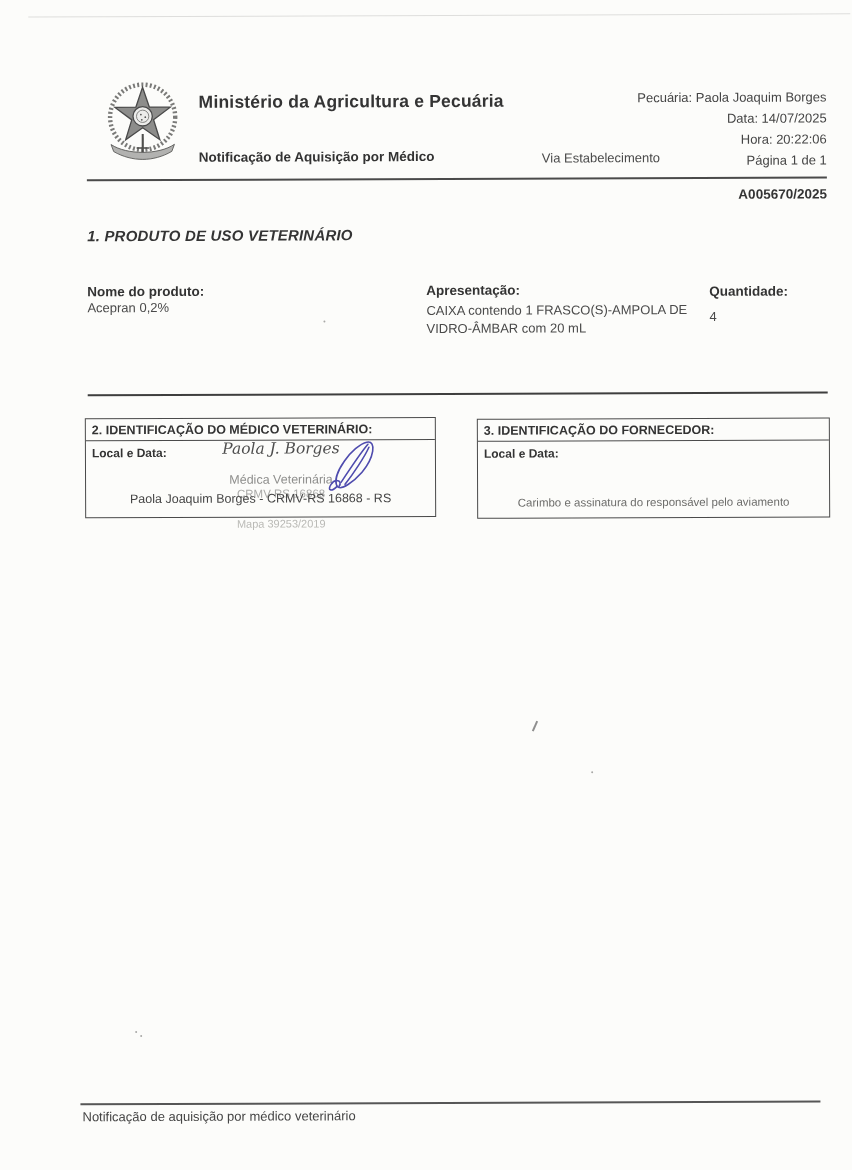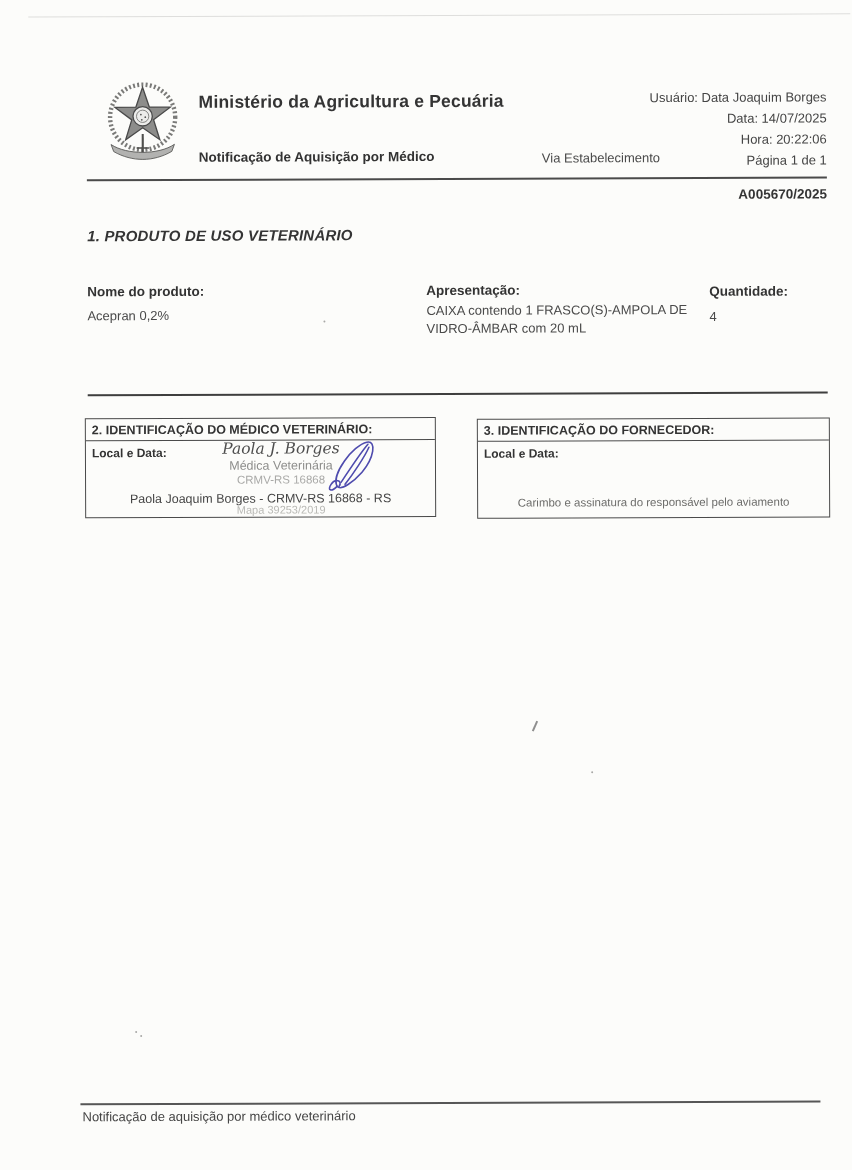--- a/index.html
+++ b/index.html
@@ -58,21 +58,21 @@
   .section1-title {
     left: 88px; top: 226px;
     font-size: 15px; font-weight: bold; font-style: italic;
     color: #343434; letter-spacing: 0.2px;
   }
   .field-label { font-size: 13.5px; font-weight: bold; color: #333333; }
   .field-value { font-size: 13px; color: #4a4a4a; line-height: 17.5px; }
   .col-product { left: 88px; top: 283px; width: 310px; }
   .col-presentation { left: 427px; top: 283px; width: 296px; }
   .col-quantity { left: 710px; top: 285px; width: 110px; }
-  .col-product .field-value { margin-top: 8px; }
+  .col-product .field-value { }
   .col-presentation .field-value { margin-top: 4px; }
   .col-quantity .field-value { margin-top: 9px; }
 
   .mid-rule {
     left: 88px; top: 393px; width: 740px; height: 2px;
     background: #3e3e3e;
   }
 
   
   .idbox {
@@ -93,21 +93,21 @@
   }
   .stamp {
     position: absolute; left: 105px; top: 21px; width: 180px;
     text-align: center;
   }
   .stamp-name {
     font-family: "DejaVu Serif", serif;
     font-style: italic;
     font-size: 15.5px; color: #4e4e4e;
   }
-  .stamp-prof { font-size: 12.5px; color: #8e8e8c; margin-top: 1px; }
+  .stamp-prof { font-size: 12.5px; color: #8e8e8c; margin-top: 15px; }
   .stamp-crmv { font-size: 11.5px; color: #a9a9a7; margin-top: 1px; }
   .stamp-map  { font-size: 11px;   color: #b9b9b5; margin-top: 18px; }
   .printed-name {
     position: absolute; left: 0; right: 0; top: 73px;
     text-align: center;
     font-size: 12.5px; color: #454545;
   }
   .signature-svg { position: absolute; left: 238px; top: 18px; }
   .supplier-note {
     position: absolute; left: 0; right: 0; top: 77px;
@@ -166,21 +166,21 @@
         <line x1="43" y1="76" x2="57" y2="76" stroke="#4f4f4d" stroke-width="1.8"></line>
         <path d="M14,72 C32,84 68,84 86,72 L83,80 C62,92 38,92 17,80 Z" fill="#b2b2b0" stroke="#565654" stroke-width="1"></path>
       </svg>
     </div>
 
     <div class="abs ministry-title">Ministério da Agricultura e Pecuária</div>
     <div class="abs form-title">Notificação de Aquisição por Médico</div>
     <div class="abs via-label">Via Estabelecimento</div>
 
     <div class="abs header-meta">
-      <div>Usuário: Data Joaquim Borges</div>
+      <div>Pecuária: Paola Joaquim Borges</div>
       <div>Data: 14/07/2025</div>
       <div>Hora: 20:22:06</div>
       <div>Página 1 de 1</div>
     </div>
 
     <div class="abs header-rule"></div>
     <div class="abs doc-number">A005670/2025</div>
 
     <div class="abs section1-title">1. PRODUTO DE USO VETERINÁRIO</div>
 

